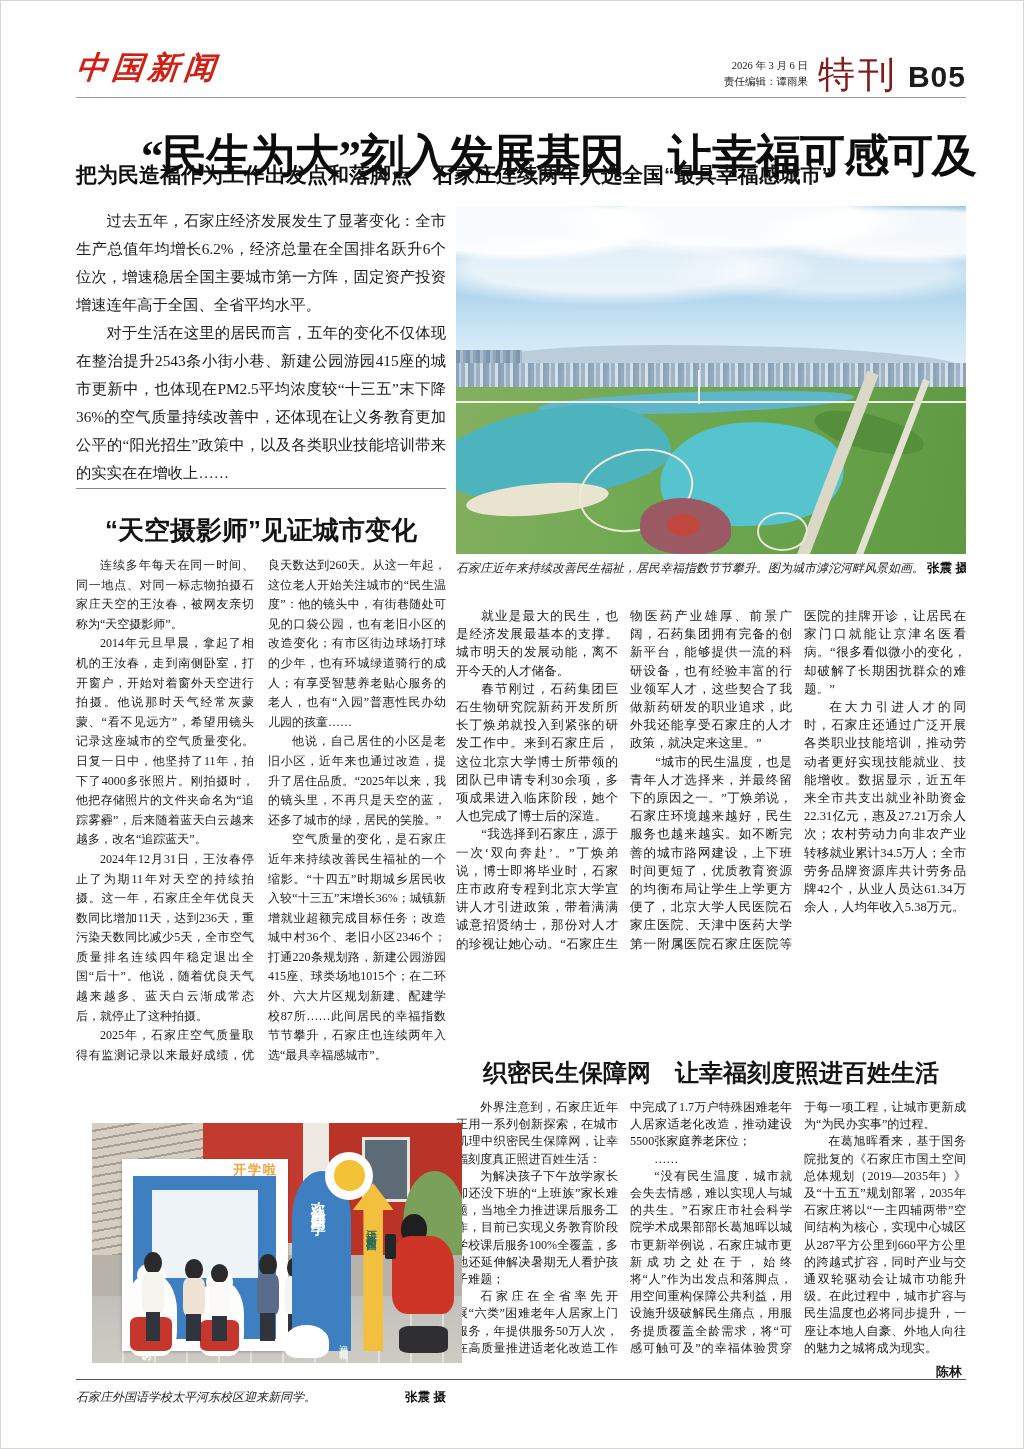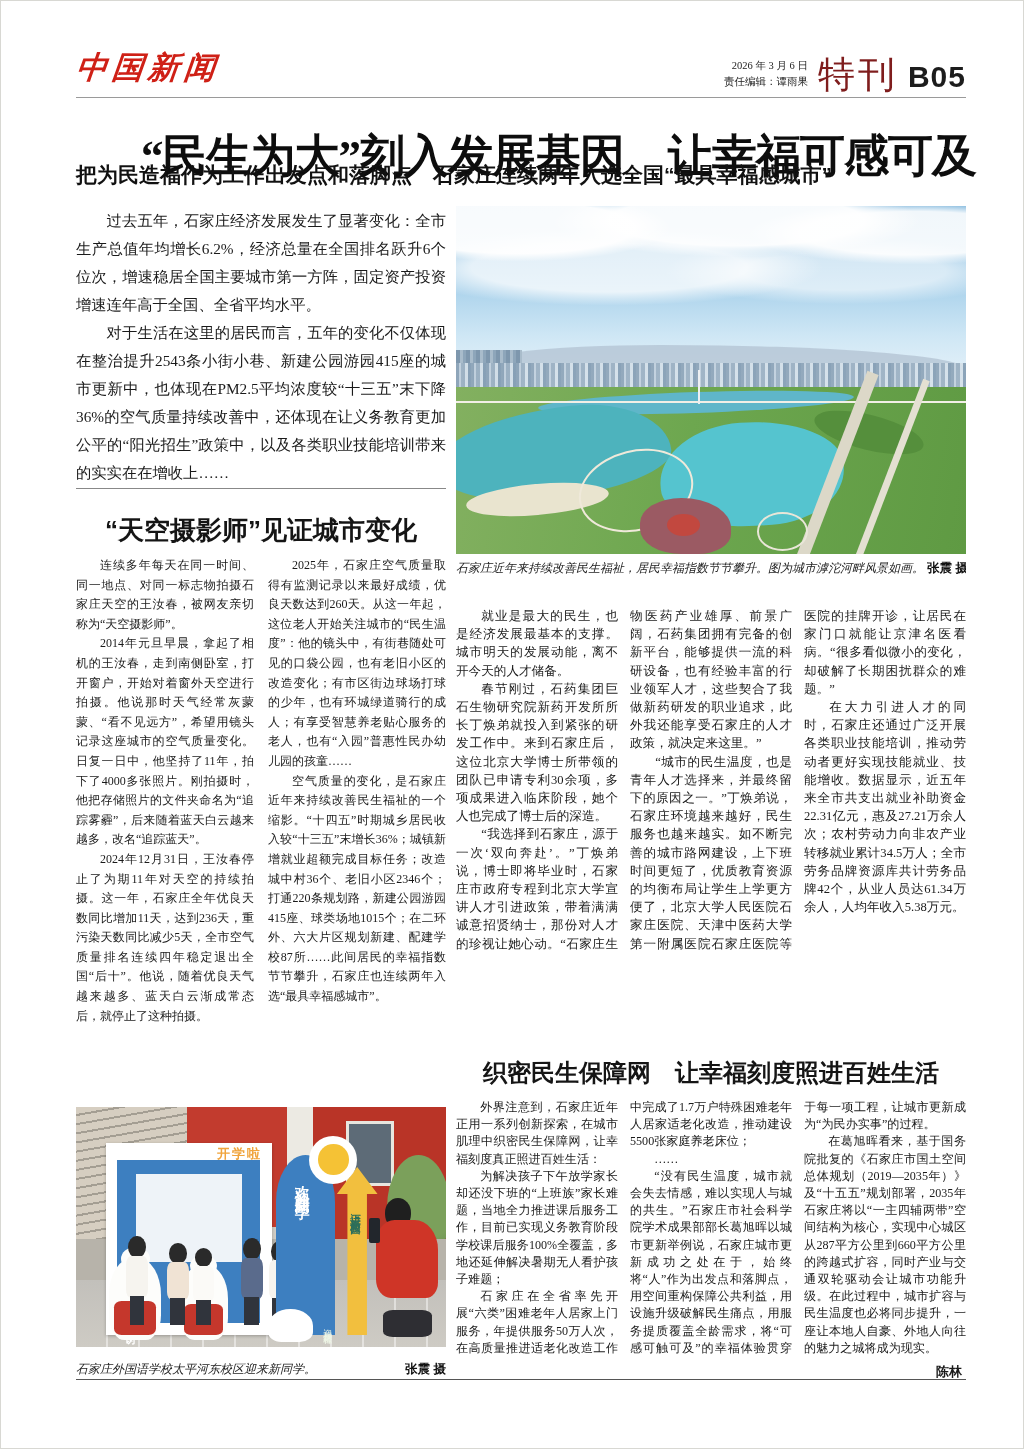--- a/index.html
+++ b/index.html
@@ -40,21 +40,21 @@
   .s2-cols{margin-top:12px;height:414px;column-count:3;column-gap:12px;font-size:12.6px;line-height:18.2px;}
 
   .s3{position:absolute;left:455px;top:1048px;width:510px;}
   .s3 .sec-h{font-size:24px;}
   .s3-cols{margin-top:10px;height:284px;column-count:3;column-gap:12px;font-size:12.1px;line-height:17.2px;}
   .byline{position:absolute;right:4px;bottom:2px;font-size:13px;font-weight:600;background:#fff;padding-left:8px;}
 
   .caption{font-size:12px;color:#222;font-style:italic;}
   .credit{font-family:"Liberation Sans","DejaVu Sans",sans-serif;font-style:normal;font-weight:600;font-size:12.5px;color:#111;}
   .cap-aerial{position:absolute;left:455px;top:559px;width:510px;white-space:nowrap;overflow:hidden;font-size:11.8px;}
-  .cap-school{position:absolute;left:75px;top:1360px;width:370px;display:flex;justify-content:space-between;align-items:baseline;}
+  .cap-school{position:absolute;left:75px;top:1388px;width:370px;display:flex;justify-content:space-between;align-items:baseline;}
   .bot-rule{position:absolute;left:75px;top:1378px;width:890px;height:1px;background:#555;}
 
   
   .fig-aerial{position:absolute;left:455px;top:205px;width:510px;height:348px;overflow:hidden;background:#9ecbe8;}
   .ae-sky{position:absolute;left:0;right:0;top:0;height:52%;
     background:
       radial-gradient(42% 26% at 12% 12%, rgba(255,255,255,.95) 0 55%, transparent 72%),
       radial-gradient(50% 28% at 55% 8%, rgba(255,255,255,.95) 0 50%, transparent 72%),
       radial-gradient(45% 24% at 90% 15%, rgba(255,255,255,.9) 0 50%, transparent 72%),
       radial-gradient(60% 30% at 30% 34%, rgba(255,255,255,.75) 0 45%, transparent 70%),
@@ -154,20 +154,21 @@
     </div>
   <div class="intro-rule"></div>
 
   <section class="s1">
     <h2 class="sec-h">“天空摄影师”见证城市变化</h2>
     <div class="s1-cols cols">
         <p class="para">连续多年每天在同一时间、同一地点、对同一标志物拍摄石家庄天空的王汝春，被网友亲切称为“天空摄影师”。</p>
         <p class="para">2014年元旦早晨，拿起了相机的王汝春，走到南侧卧室，打开窗户，开始对着窗外天空进行拍摄。他说那时天气经常灰蒙蒙、“看不见远方”，希望用镜头记录这座城市的空气质量变化。日复一日中，他坚持了11年，拍下了4000多张照片。刚拍摄时，他把存储照片的文件夹命名为“追踪雾霾”，后来随着蓝天白云越来越多，改名“追踪蓝天”。</p>
         <p class="para">2024年12月31日，王汝春停止了为期11年对天空的持续拍摄。这一年，石家庄全年优良天数同比增加11天，达到236天，重污染天数同比减少5天，全市空气质量排名连续四年稳定退出全国“后十”。他说，随着优良天气越来越多、蓝天白云渐成常态后，就停止了这种拍摄。</p>
         <p class="para">2025年，石家庄空气质量取得有监测记录以来最好成绩，优良天数达到260天。从这一年起，这位老人开始关注城市的“民生温度”：他的镜头中，有街巷随处可见的口袋公园，也有老旧小区的改造变化；有市区街边球场打球的少年，也有环城绿道骑行的成人；有享受智慧养老贴心服务的老人，也有“入园”普惠性民办幼儿园的孩童……</p>
+        <p class="para">他说，自己居住的小区是老旧小区，近年来也通过改造，提升了居住品质。“2025年以来，我的镜头里，不再只是天空的蓝，还多了城市的绿，居民的笑脸。”</p>
         <p class="para">空气质量的变化，是石家庄近年来持续改善民生福祉的一个缩影。“十四五”时期城乡居民收入较“十三五”末增长36%；城镇新增就业超额完成目标任务；改造城中村36个、老旧小区2346个；打通220条规划路，新建公园游园415座、球类场地1015个；在二环外、六大片区规划新建、配建学校87所……此间居民的幸福指数节节攀升，石家庄也连续两年入选“最具幸福感城市”。</p>
       </div>
   </section>
 
   <figure class="fig-aerial" style="margin:0">
     <div class="ae-sky"></div>
     <div class="ae-mount"></div>
     <div class="ae-cluster"></div>
     <div class="ae-city"></div>
     <div class="ae-land"></div>
@@ -207,21 +208,21 @@
         <p class="para">外界注意到，石家庄近年正用一系列创新探索，在城市肌理中织密民生保障网，让幸福刻度真正照进百姓生活：</p>
         <p class="para">为解决孩子下午放学家长却还没下班的“上班族”家长难题，当地全力推进课后服务工作，目前已实现义务教育阶段学校课后服务100%全覆盖，多地还延伸解决暑期无人看护孩子难题；</p>
         <p class="para">石家庄在全省率先开展“六类”困难老年人居家上门服务，年提供服务50万人次，在高质量推进适老化改造工作中完成了1.7万户特殊困难老年人居家适老化改造，推动建设5500张家庭养老床位；</p>
         <p class="para">……</p>
         <p class="para">“没有民生温度，城市就会失去情感，难以实现人与城的共生。”石家庄市社会科学院学术成果部部长葛旭晖以城市更新举例说，石家庄城市更新成功之处在于，始终将“人”作为出发点和落脚点，用空间重构保障公共利益，用设施升级破解民生痛点，用服务提质覆盖全龄需求，将“可感可触可及”的幸福体验贯穿于每一项工程，让城市更新成为“为民办实事”的过程。</p>
         <p class="para">在葛旭晖看来，基于国务院批复的《石家庄市国土空间总体规划（2019—2035年）》及“十五五”规划部署，2035年石家庄将以“一主四辅两带”空间结构为核心，实现中心城区从287平方公里到660平方公里的跨越式扩容，同时产业与交通双轮驱动会让城市功能升级。在此过程中，城市扩容与民生温度也必将同步提升，一座让本地人自豪、外地人向往的魅力之城将成为现实。</p>
       </div>
     <div class="byline sans">陈林</div>
   </section>
 
-  <figure class="fig-school" style="margin:0">
+  <figure class="fig-school" style="margin:16px">
     <div class="sp-stairs"></div>
     <div class="sp-redwall"></div>
     <div class="sp-column"></div>
     <div class="sp-redwall2"></div>
     <div class="sp-window"></div>
     <div class="sp-tree"></div>
     <div class="sp-walk"></div>
     <div class="sp-pave"></div>
 
     <div class="sp-frame">

